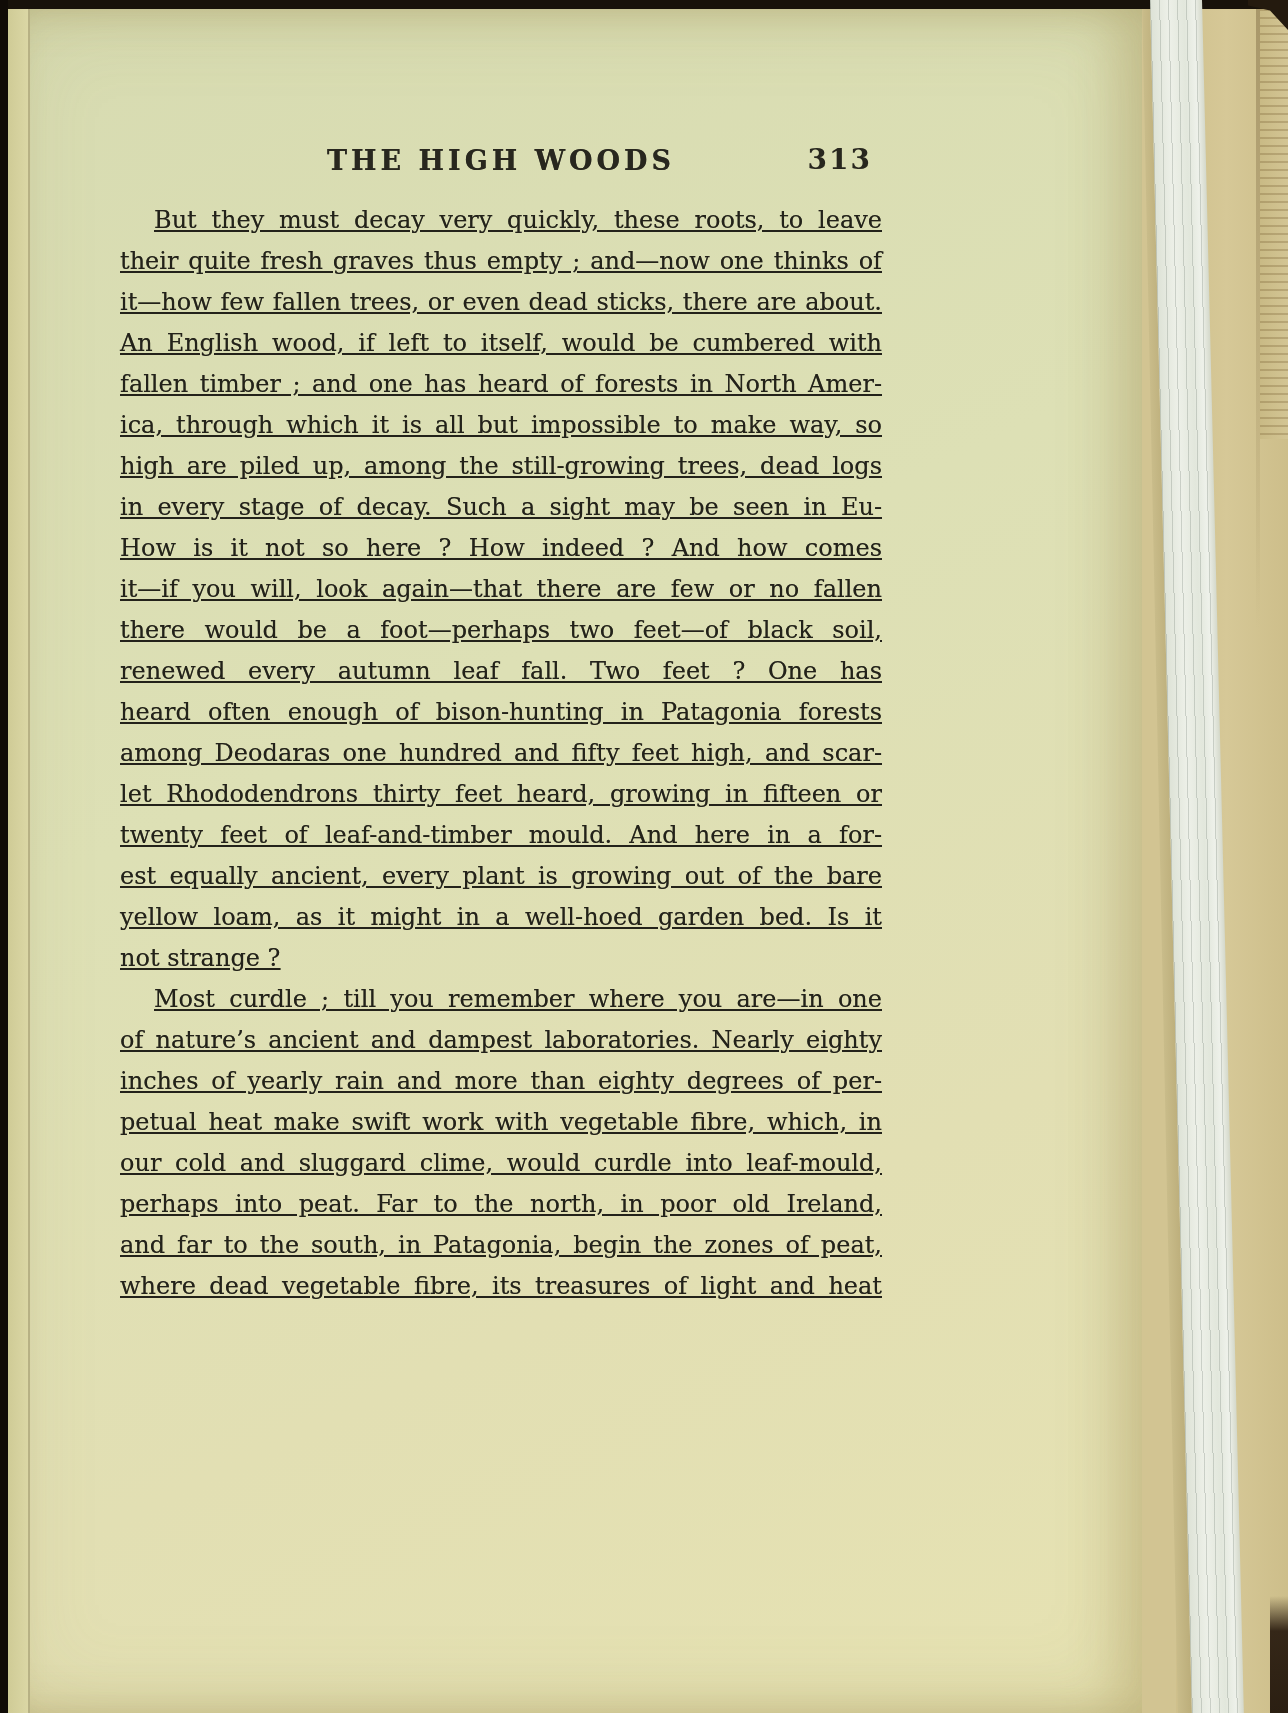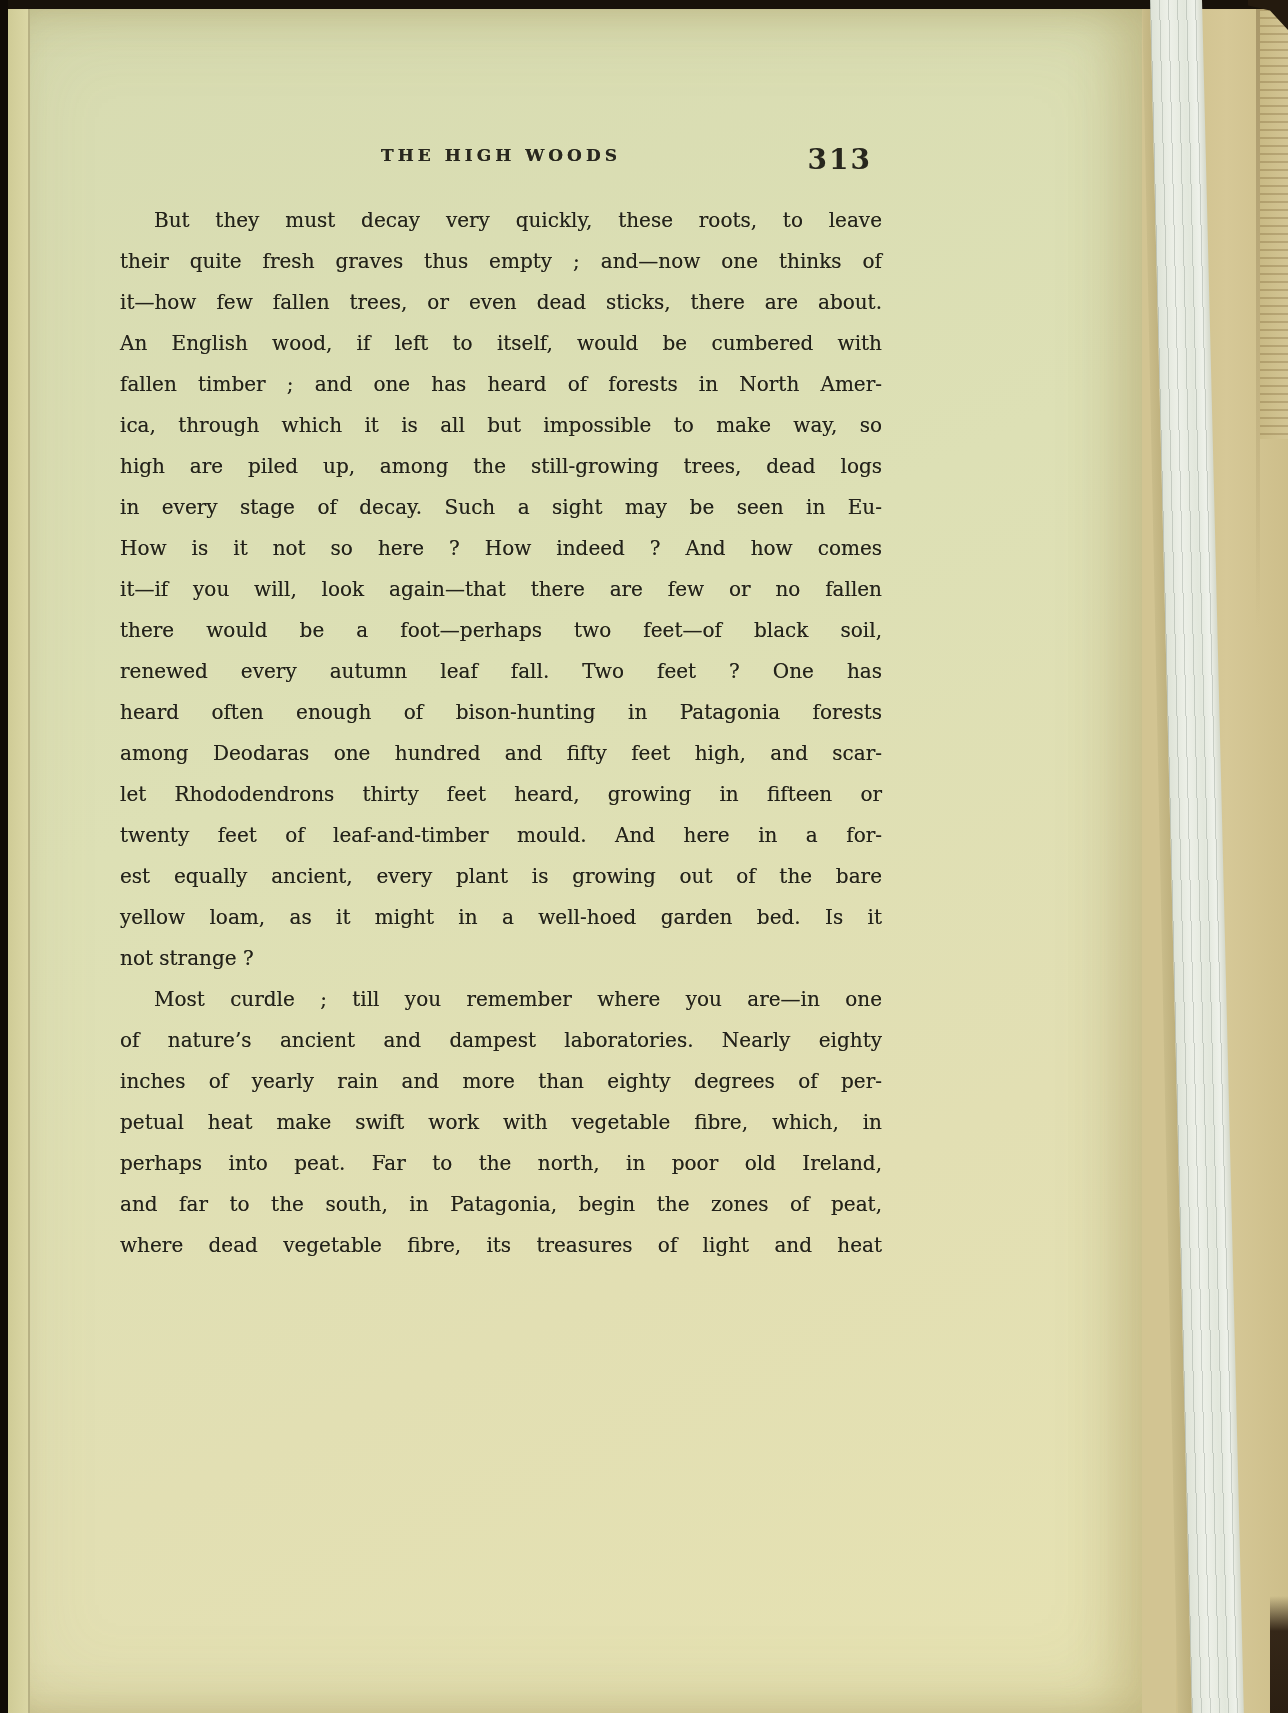--- a/index.html
+++ b/index.html
@@ -65,36 +65,37 @@
   .corner-dark-br{
     position:absolute;left:1270px;top:1596px;width:18px;height:117px;
     background:linear-gradient(180deg,rgba(53,39,24,.0),#352718 30%,#2b1f12);
     z-index:5;
   }
   .runhead{
     position:absolute;left:112px;top:136px;width:762px;height:34px;
     text-align:center;color:#28271e;
   }
   .runhead .title{
-    font-size:17px;font-weight:bold;letter-spacing:4px;
+    font-size:27px;font-weight:bold;letter-spacing:4px;
     text-shadow:0 0 .5px rgba(40,39,30,.7);
   }
   .runhead .folio{
     position:absolute;right:10px;top:-2px;
     font-size:28px;font-weight:bold;letter-spacing:2px;
   }
   .bodytext{
     position:absolute;left:112px;top:191px;width:762px;
     color:#23221a;
   }
   .line{
-    font-size:20px;line-height:41px;height:41px;
+    font-size:24px;line-height:41px;height:41px;
     text-align:justify;text-align-last:justify;
     white-space:nowrap;
     text-shadow:0 0 .5px rgba(35,34,26,.55);
+    text-decoration:underline;
   }
   .line.flush{text-align-last:left;}
   .line.indent{text-indent:34px;}
 </style>
 </head>
 <body>
 
 <div class="photo">
 
   <div class="page">
@@ -119,20 +120,21 @@
         <div class="line">among Deodaras one hundred and fifty feet high, and scar-</div>
         <div class="line">let Rhododendrons thirty feet heard, growing in fifteen or</div>
         <div class="line">twenty feet of leaf-and-timber mould. And here in a for-</div>
         <div class="line">est equally ancient, every plant is growing out of the bare</div>
         <div class="line">yellow loam, as it might in a well-hoed garden bed. Is it</div>
         <div class="line flush">not strange ?</div>
         <div class="line indent">Most curdle ; till you remember where you are—in one</div>
         <div class="line">of nature’s ancient and dampest laboratories. Nearly eighty</div>
         <div class="line">inches of yearly rain and more than eighty degrees of per-</div>
         <div class="line">petual heat make swift work with vegetable fibre, which, in</div>
+        <div class="line">our cold and sluggard clime, would curdle into leaf-mould,</div>
         <div class="line">perhaps into peat. Far to the north, in poor old Ireland,</div>
         <div class="line">and far to the south, in Patagonia, begin the zones of peat,</div>
         <div class="line">where dead vegetable fibre, its treasures of light and heat</div>
       </div>
   </div>
 
   <div class="left-strip"></div>
   <div class="band-outer"></div>
   <div class="band-shadow"></div>
   <div class="band-white"></div>

